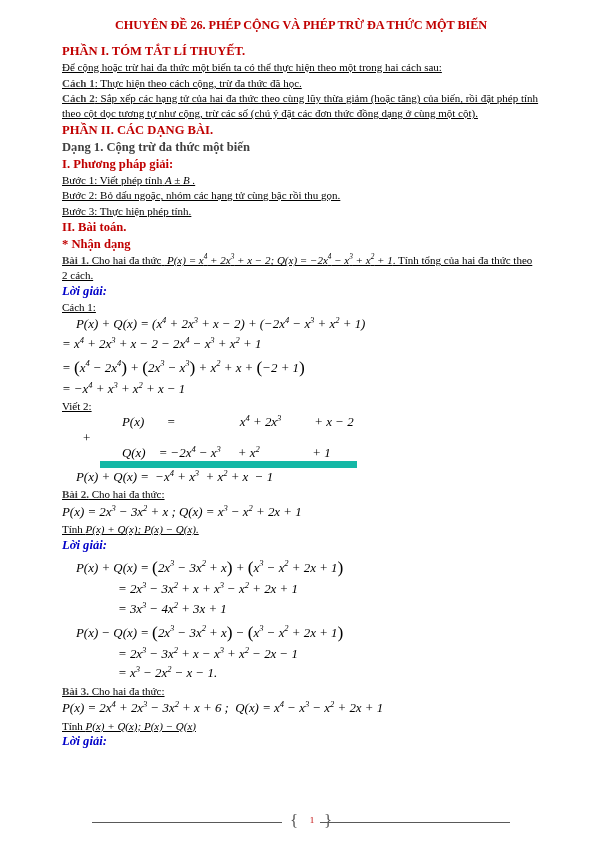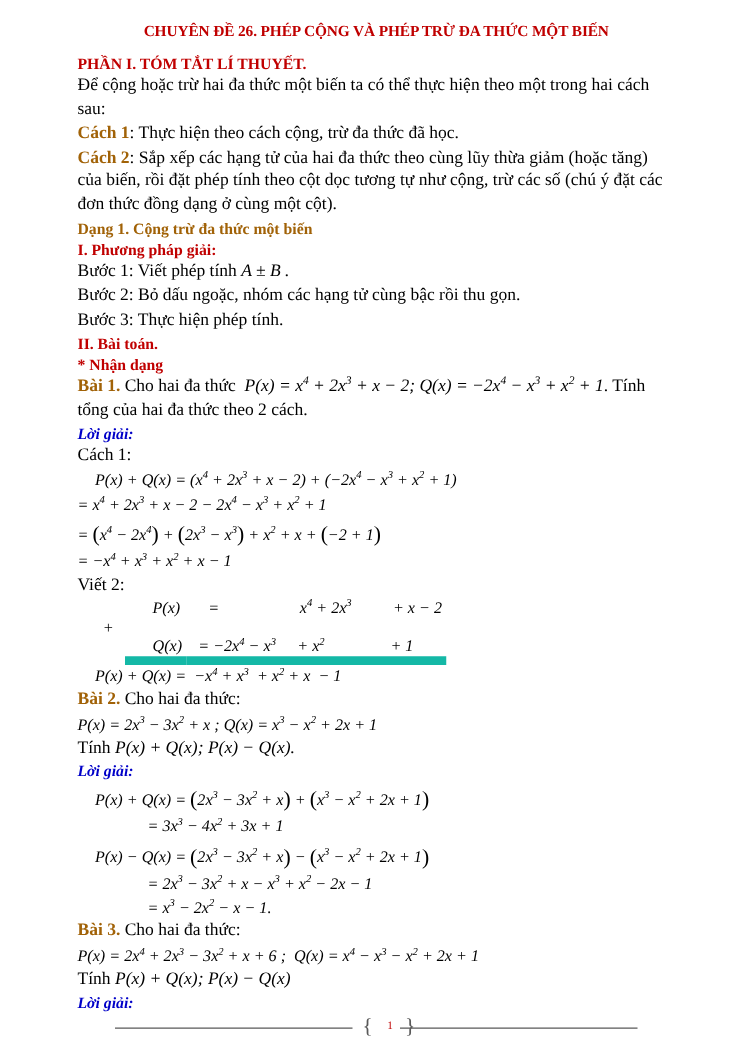--- a/index.html
+++ b/index.html
@@ -33,27 +33,28 @@
     font-weight: bold;
     font-size: 12.3px;
     text-align: center;
     letter-spacing: -0.1px;
     margin-bottom: 10px;
   }
   .red {
     color: #c00000;
   }
   .blue {
-    color: #a16207;
+    color: #404040;
   }
   .b { font-weight: bold; }
   .line {
-    font-size: 14px;
+    font-size: 11px;
     line-height: 1.33;
     margin: 0 0 1px 0;
+    text-decoration: underline;
   }
   .heading {
     font-size: 12.6px;
     font-weight: bold;
     line-height: 1.35;
     margin: 0;
   }
   .mi { font-style: italic; }
   .sup {
     font-size: 0.66em;
@@ -136,20 +137,21 @@
     <div class="title">CHUYÊN ĐỀ 26. PHÉP CỘNG VÀ PHÉP TRỪ ĐA THỨC MỘT BIẾN</div>
 
     <div class="heading red">PHẦN I. TÓM TẮT LÍ THUYẾT.</div>
 
     <div class="line">Để cộng hoặc trừ hai đa thức một biến ta có thể thực hiện theo một trong hai cách sau:</div>
 
     <div class="line"><span class="b blue">Cách 1</span><span>: Thực hiện theo cách cộng, trừ đa thức đã học.</span></div>
 
     <div class="line"><span class="b blue">Cách 2</span><span>: Sắp xếp các hạng tử của hai đa thức theo cùng lũy thừa giảm (hoặc tăng) của biến, rồi đặt phép tính theo cột dọc tương tự như cộng, trừ các số (chú ý đặt các đơn thức đồng dạng ở cùng một cột).</span></div>
 
+    <div class="heading red">PHẦN II. CÁC DẠNG BÀI.</div>
 
     <div class="heading blue">Dạng 1. Cộng trừ đa thức một biến</div>
 
     <div class="heading red">I. Phương pháp giải:</div>
 
     <div class="line"><span>Bước 1: Viết phép tính</span> <span class="mi">A ± B .</span></div>
     <div class="line">Bước 2: Bỏ dấu ngoặc, nhóm các hạng tử cùng bậc rồi thu gọn.</div>
     <div class="line">Bước 3: Thực hiện phép tính.</div>
 
     <div class="heading red">II. Bài toán.</div>
@@ -199,20 +201,21 @@
 
     <div class="mathline" style="padding-left:14px;">P(x) + Q(x) = &nbsp;−x<span class="sup">4</span> + x<span class="sup">3</span> &nbsp;+ x<span class="sup">2</span> + x &nbsp;− 1</div>
 
     <div class="line"><span class="b blue">Bài 2.</span><span> Cho hai đa thức:</span></div>
     <div class="mathline">P(x) = 2x<span class="sup">3</span> − 3x<span class="sup">2</span> + x ; Q(x) = x<span class="sup">3</span> − x<span class="sup">2</span> + 2x + 1</div>
     <div class="line">Tính <span class="mi">P(x) + Q(x); P(x) − Q(x).</span></div>
 
     <div class="loigiai">Lời giải:</div>
 
     <div class="mathline pad1">P(x) + Q(x) = <span style="font-size:1.35em;font-style:normal;vertical-align:-0.08em;">(</span>2x<span class="sup">3</span> − 3x<span class="sup">2</span> + x<span style="font-size:1.35em;font-style:normal;vertical-align:-0.08em;">)</span> + <span style="font-size:1.35em;font-style:normal;vertical-align:-0.08em;">(</span>x<span class="sup">3</span> − x<span class="sup">2</span> + 2x + 1<span style="font-size:1.35em;font-style:normal;vertical-align:-0.08em;">)</span></div>
+    <div class="mathline pad4">= 2x<span class="sup">3</span> − 3x<span class="sup">2</span> + x + x<span class="sup">3</span> − x<span class="sup">2</span> + 2x + 1</div>
     <div class="mathline pad4">= 3x<span class="sup">3</span> − 4x<span class="sup">2</span> + 3x + 1</div>
     <div class="mathline pad1">P(x) − Q(x) = <span style="font-size:1.35em;font-style:normal;vertical-align:-0.08em;">(</span>2x<span class="sup">3</span> − 3x<span class="sup">2</span> + x<span style="font-size:1.35em;font-style:normal;vertical-align:-0.08em;">)</span> − <span style="font-size:1.35em;font-style:normal;vertical-align:-0.08em;">(</span>x<span class="sup">3</span> − x<span class="sup">2</span> + 2x + 1<span style="font-size:1.35em;font-style:normal;vertical-align:-0.08em;">)</span></div>
     <div class="mathline pad4">= 2x<span class="sup">3</span> − 3x<span class="sup">2</span> + x − x<span class="sup">3</span> + x<span class="sup">2</span> − 2x − 1</div>
     <div class="mathline pad4">= x<span class="sup">3</span> − 2x<span class="sup">2</span> − x − 1.</div>
 
     <div class="line"><span class="b blue">Bài 3.</span><span> Cho hai đa thức:</span></div>
     <div class="mathline">P(x) = 2x<span class="sup">4</span> + 2x<span class="sup">3</span> − 3x<span class="sup">2</span> + x + 6 ;&nbsp; Q(x) = x<span class="sup">4</span> − x<span class="sup">3</span> − x<span class="sup">2</span> + 2x + 1</div>
     <div class="line">Tính <span class="mi">P(x) + Q(x); P(x) − Q(x)</span></div>
 
     <div class="loigiai">Lời giải:</div>

